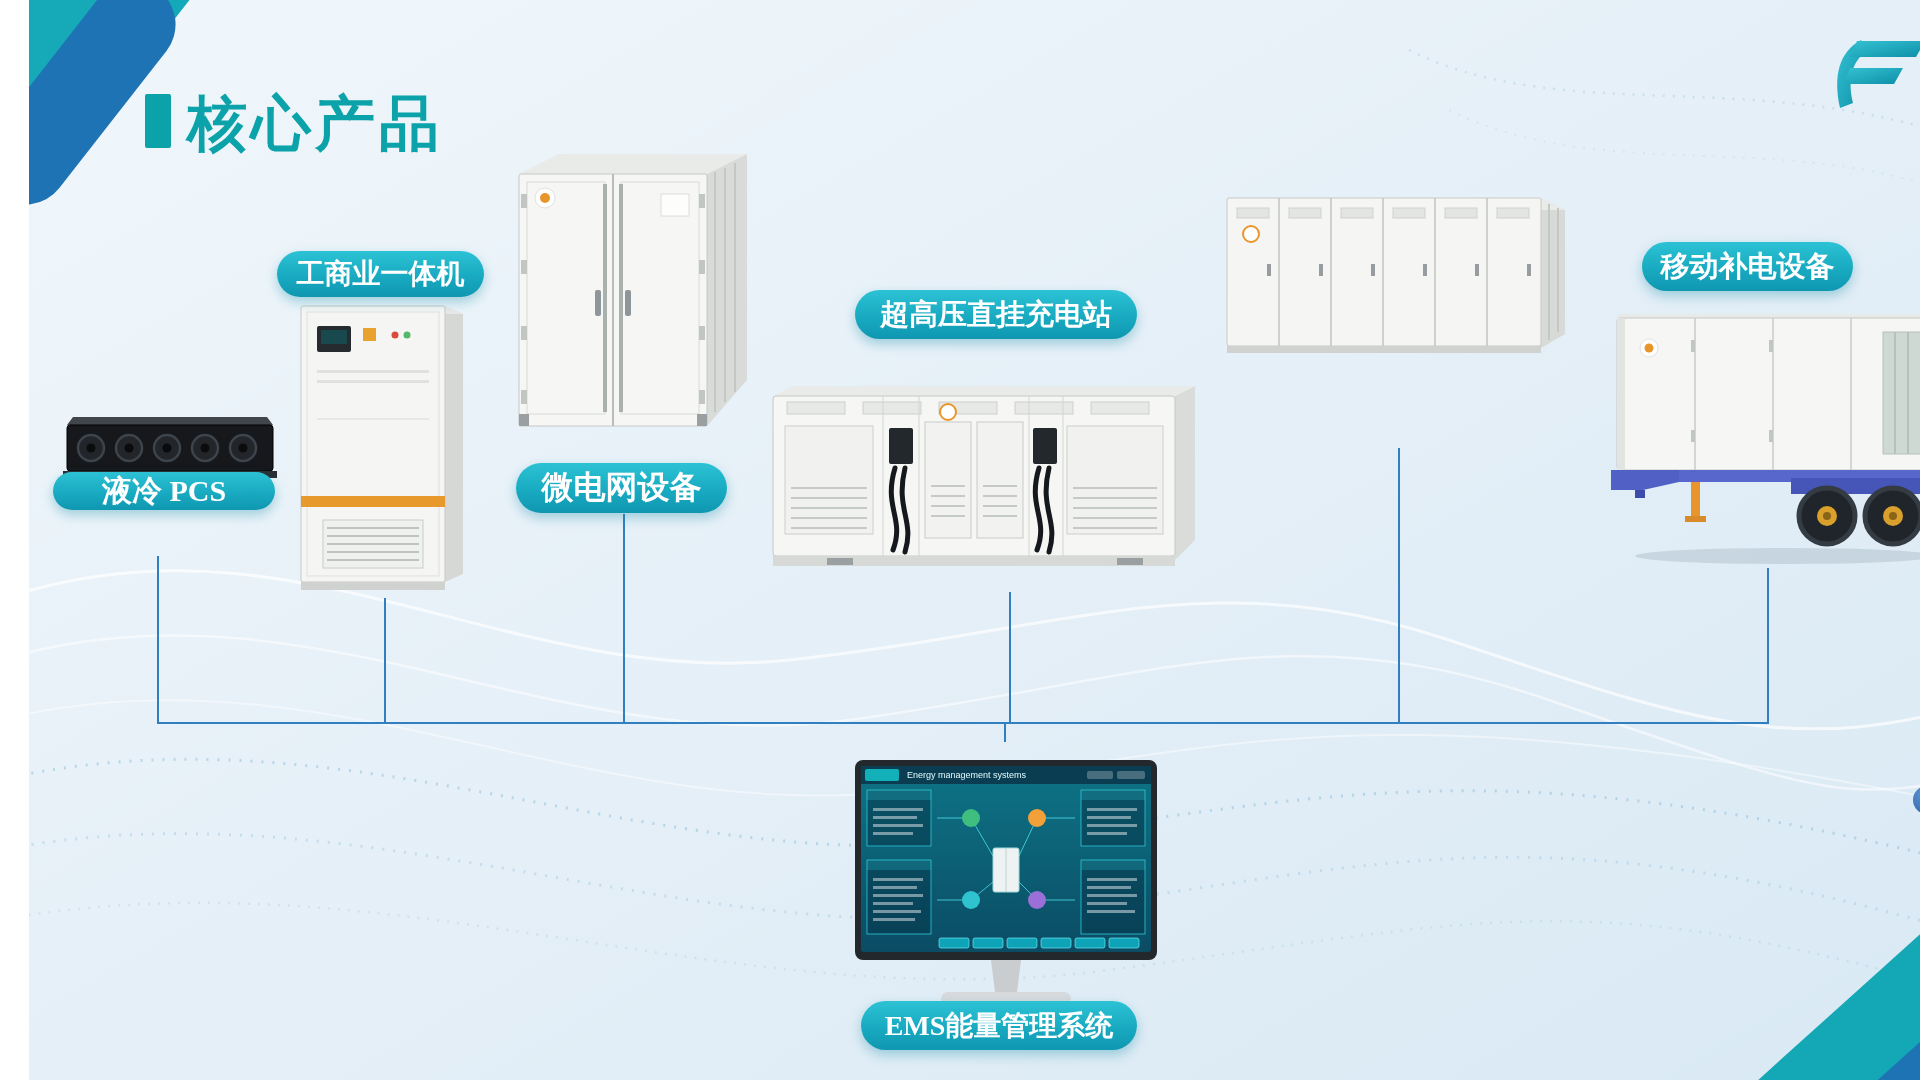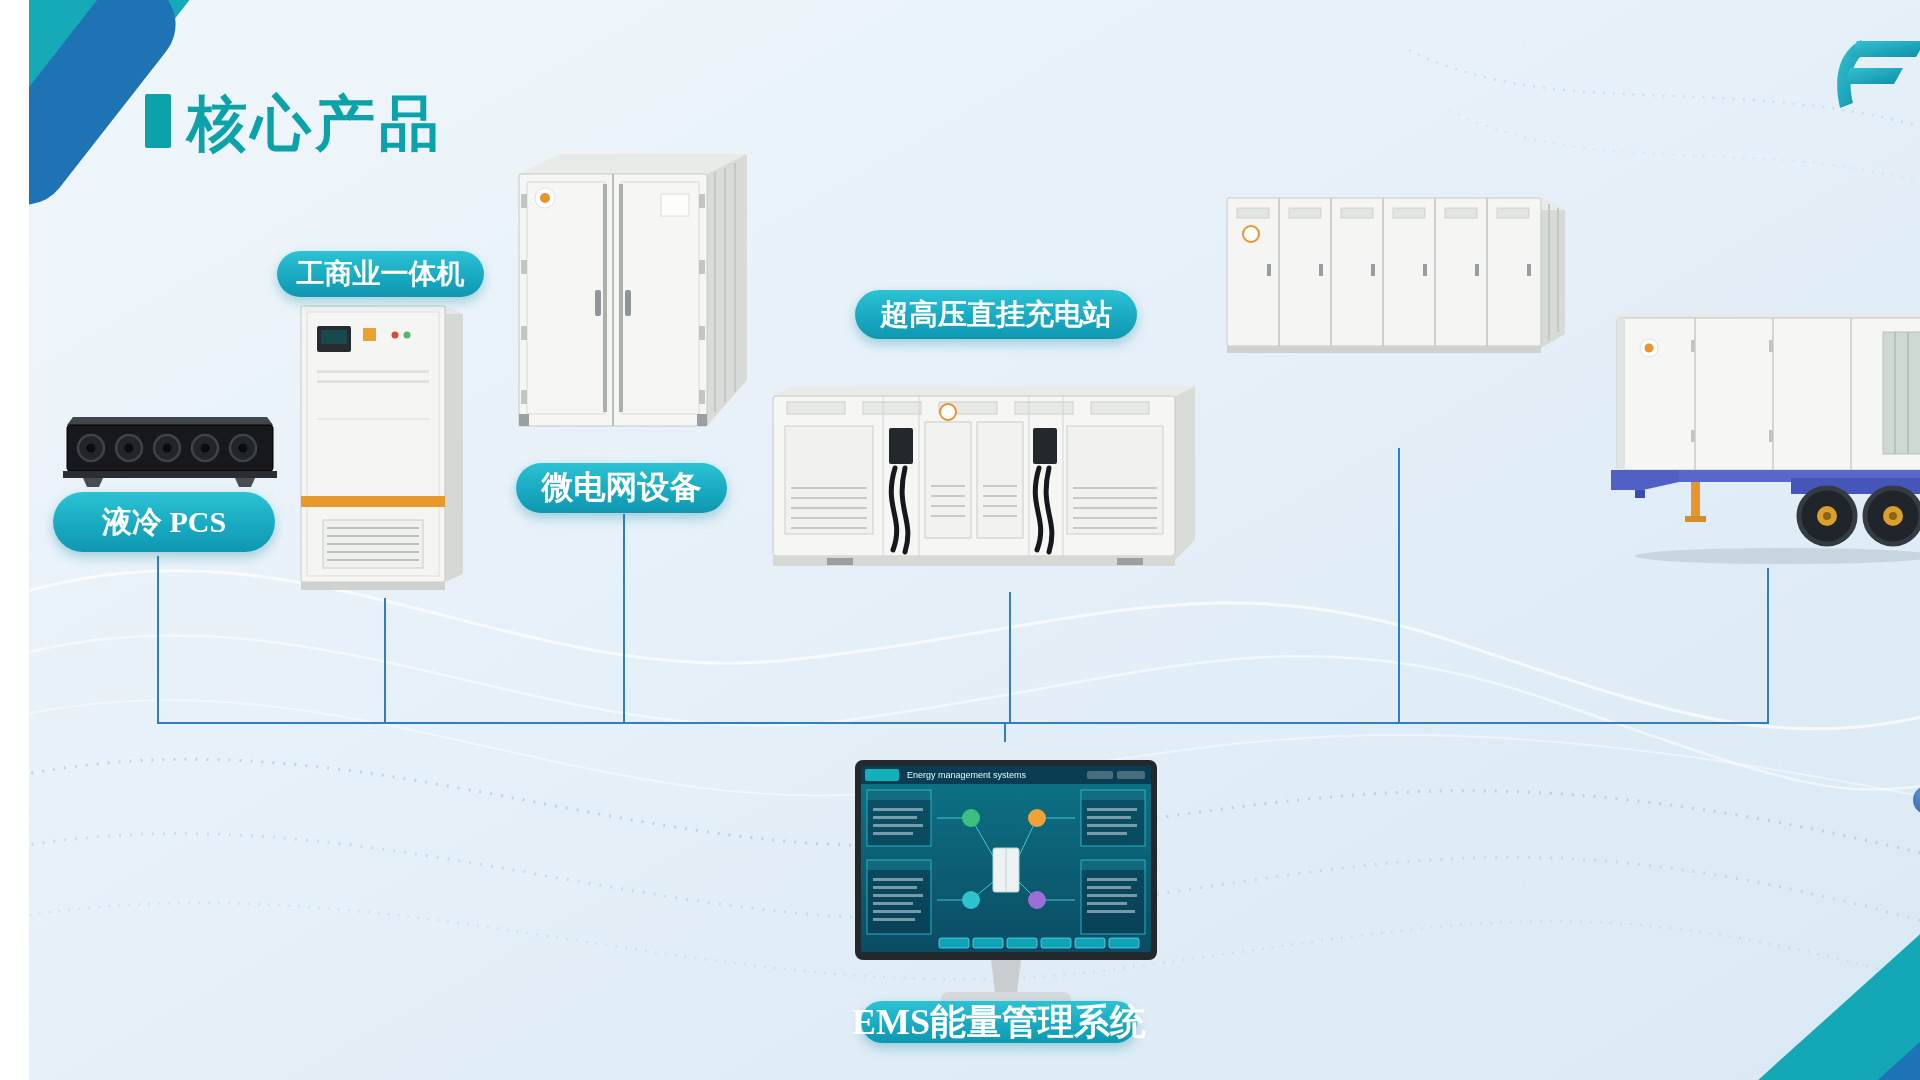--- a/index.html
+++ b/index.html
@@ -381,19 +381,20 @@
         <rect x="166" y="178" width="30" height="10" rx="2" fill="#0fa3b8" stroke="#6fe6f2" stroke-width="0.7"></rect>
         <rect x="200" y="178" width="30" height="10" rx="2" fill="#0fa3b8" stroke="#6fe6f2" stroke-width="0.7"></rect>
         <rect x="234" y="178" width="30" height="10" rx="2" fill="#0fa3b8" stroke="#6fe6f2" stroke-width="0.7"></rect>
         <rect x="268" y="178" width="30" height="10" rx="2" fill="#0fa3b8" stroke="#6fe6f2" stroke-width="0.7"></rect>
       </g>
       <polygon points="150,200 180,200 176,232 154,232" fill="#c9cdd0"></polygon>
       <rect x="100" y="232" width="130" height="14" rx="7" fill="#d7dadd"></rect>
     </svg>
   </div>
 
-  <div class="pill" style="left:24px;top:492px;width:222px;height:60px;font-size:30px;">液冷  PCS</div>
+  <div class="pill" style="left:24px;top:472px;width:222px;height:38px;font-size:30px;">液冷  PCS</div>
   <div class="pill" style="left:248px;top:251px;width:207px;height:46px;font-size:28px;text-align:right;">工商业一体机</div>
   <div class="pill" style="left:826px;top:290px;width:282px;height:49px;font-size:29px;">超高压直挂充电站</div>
   <div class="pill" style="left:487px;top:463px;width:211px;height:50px;font-size:32px;">微电网设备</div>
-  <div class="pill" style="left:832px;top:1001px;width:276px;height:42px;font-size:36px;">EMS能量管理系统</div>
+  <div class="pill" style="left:1613px;top:242px;width:211px;height:49px;font-size:29px;">移动补电设备</div>
+  <div class="pill" style="left:832px;top:1001px;width:276px;height:49px;font-size:28px;">EMS能量管理系统</div>
 
 </div>
 
 </body></html>

